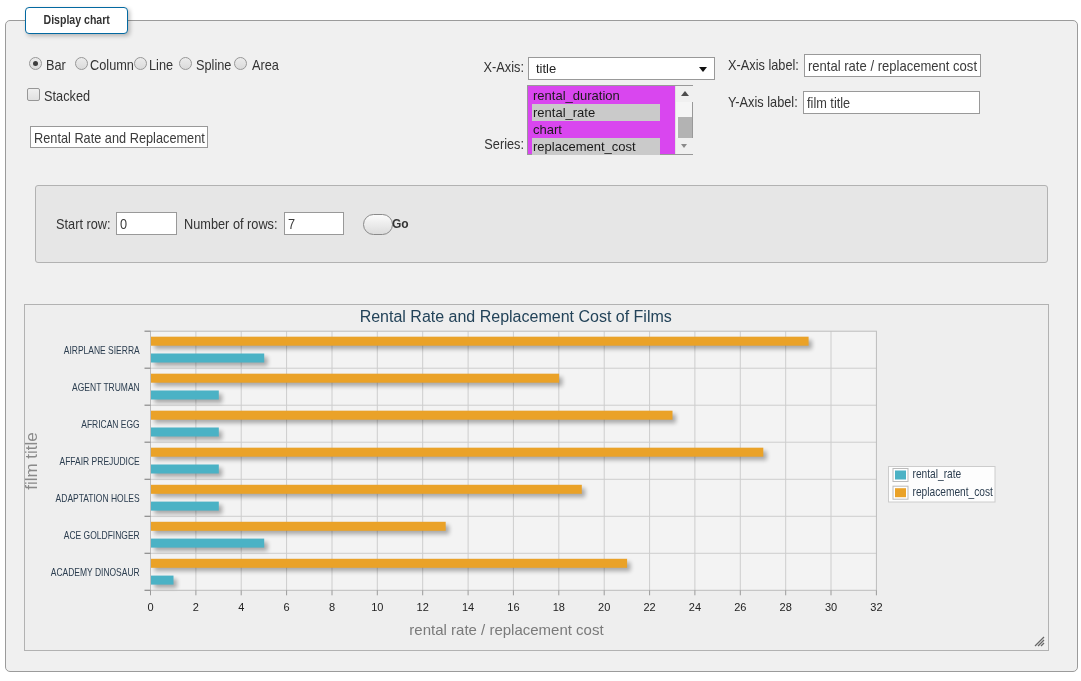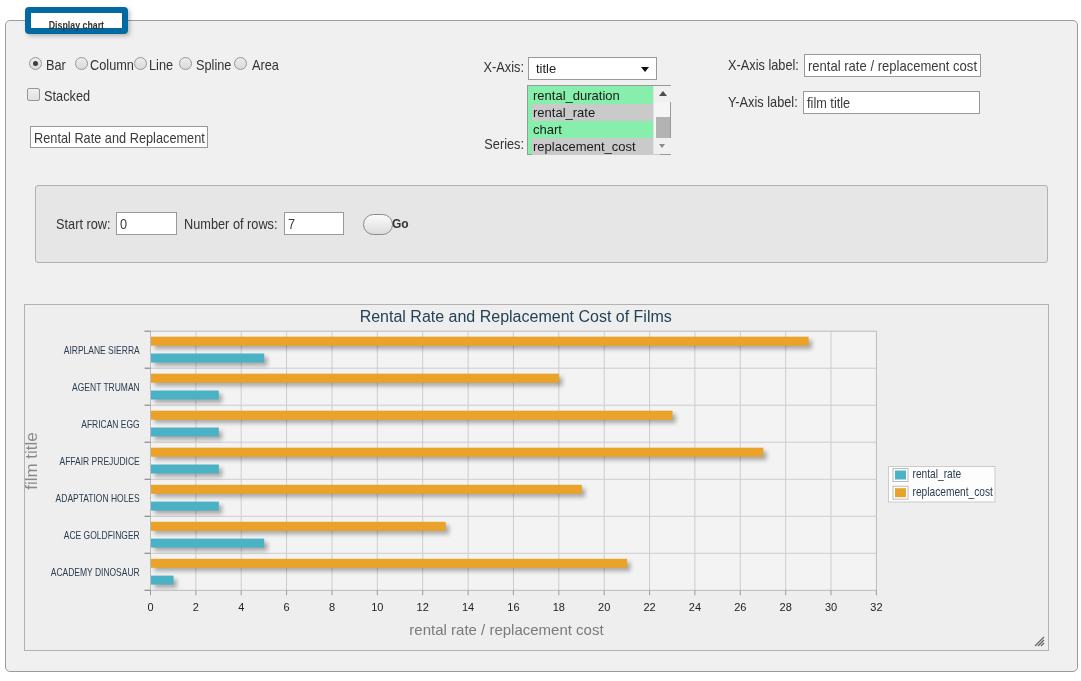--- a/index.html
+++ b/index.html
@@ -1,34 +1,34 @@
 <!DOCTYPE html>
 <html><head>
 <meta charset="utf-8">
 <style>
 * { margin:0; padding:0; box-sizing:border-box; }
 html,body { width:1081px; height:681px; background:#fff; font-family:"Liberation Sans", sans-serif; }
 #stage { position:relative; width:1081px; height:681px; overflow:hidden; }
 .abs { position:absolute; }
 #fieldset { left:5px; top:20px; width:1073px; height:652px; background:#f0f0f0; border:1px solid #9b9b9b; border-radius:5px; }
-#legend { left:25px; top:7px; width:103px; height:27px; background:#fff; border:6px solid #0369a1; border-radius:4px; box-shadow:2px 2px 4px rgba(0,0,0,0.25); font-size:10px; font-weight:bold; color:#333; text-align:center; line-height:25px; }
+#legend { left:25px; top:7px; width:103px; height:27px; background:#fff; border:1px solid #0369a1; border-radius:4px; box-shadow:2px 2px 4px rgba(0,0,0,0.25); font-size:12px; font-weight:bold; color:#333; text-align:center; line-height:25px; }
 .lbl { font-size:15px; color:#333; white-space:nowrap; transform:scaleX(0.85); transform-origin:0 50%; }
 .lblr { font-size:15px; color:#333; white-space:nowrap; transform:scaleX(0.85); transform-origin:100% 50%; text-align:right; }
 .tinput span { display:inline-block; transform:scaleX(0.85); transform-origin:0 50%; white-space:nowrap; }
 .radio { width:13px; height:13px; border:1px solid #979797; border-radius:50%; background:linear-gradient(#ececec,#dadada); }
 .radio.on::after { content:""; position:absolute; left:2.8px; top:2.8px; width:5.5px; height:5.5px; border-radius:50%; background:#3d3d3d; }
 .checkbox { width:13px; height:13px; border:1px solid #979797; background:linear-gradient(#f0f0f0,#e0e0e0); border-radius:2px; }
 .tinput { background:#fff; border:1px solid #999; font-size:15px; color:#3b3b3b; line-height:21px; padding:0 0 0 3px; overflow:hidden; white-space:nowrap; }
 #panel { left:35px; top:185px; width:1013px; height:78px; background:#e6e6e6; border:1px solid #b2b2b2; border-radius:3px; }
 #gobtn { left:363px; top:214px; width:30px; height:21px; border:1px solid #8a8a8a; border-radius:11px; background:linear-gradient(#fbfbfb,#dcdcdc); font-size:12px; font-weight:bold; color:#333; text-align:center; line-height:19px;padding-left:28px; }
 #chartbox { left:24px; top:304px; width:1025px; height:347px; background:#eeeeee; border:1px solid #b2b2b2; }
-#selbox { left:528px; top:57px; width:129px; height:23px; background:#fff; border:1px solid #999; }
+#selbox { left:528px; top:57px; width:187px; height:23px; background:#fff; border:1px solid #999; }
 #selbox .txt { position:absolute; left:7px; top:3px; font-size:13px; color:#222; }
 #selbox .arr { position:absolute; right:7px; top:9px; width:0; height:0; border-left:4.75px solid transparent; border-right:4.75px solid transparent; border-top:5.5px solid #101010; }
-#mselect { left:527px; top:85px; width:144px; height:70px; background:#86efac; border:1px solid #999; }
+#mselect { left:527px; top:85px; width:166px; height:70px; background:#d946ef; border:1px solid #999; }
 .opt { position:absolute; left:4px; width:128px; height:17px; font-size:13px; color:#1a1a1a; line-height:17px; padding-left:1px; }
 .opt.sel { background:#cacaca; }
 #msb { position:absolute; right:0; top:0; width:17px; height:68px; background:#f5f5f5; border-left:1px solid #e2e2e2; }
 .sbbtn { position:absolute; left:0; width:17px; height:16px; background:#f0f0f0; }
 .tri-up { position:absolute; left:4.5px; top:5px; width:0; height:0; border-left:4px solid transparent; border-right:4px solid transparent; border-bottom:5px solid #4d4d4d; }
 .tri-dn { position:absolute; left:5px; top:6px; width:0; height:0; border-left:3.5px solid transparent; border-right:3.5px solid transparent; border-top:4.5px solid #8a8a8a; }
 #msthumb { position:absolute; left:1.5px; top:31px; width:14px; height:21px; background:#b3b3b3; }
 </style>
 </head>
 <body>

